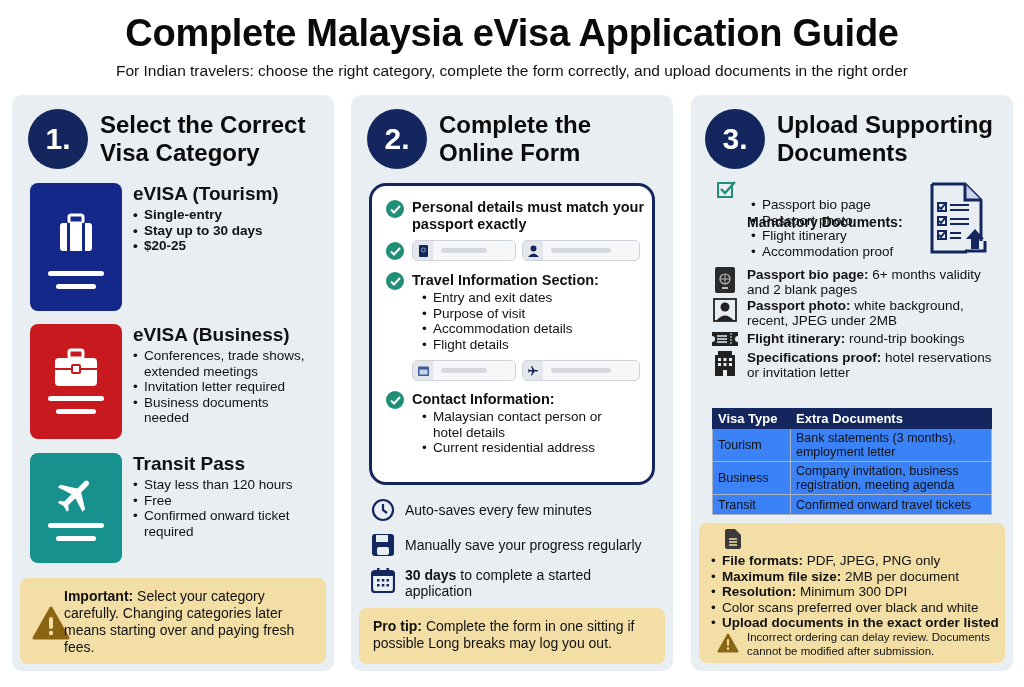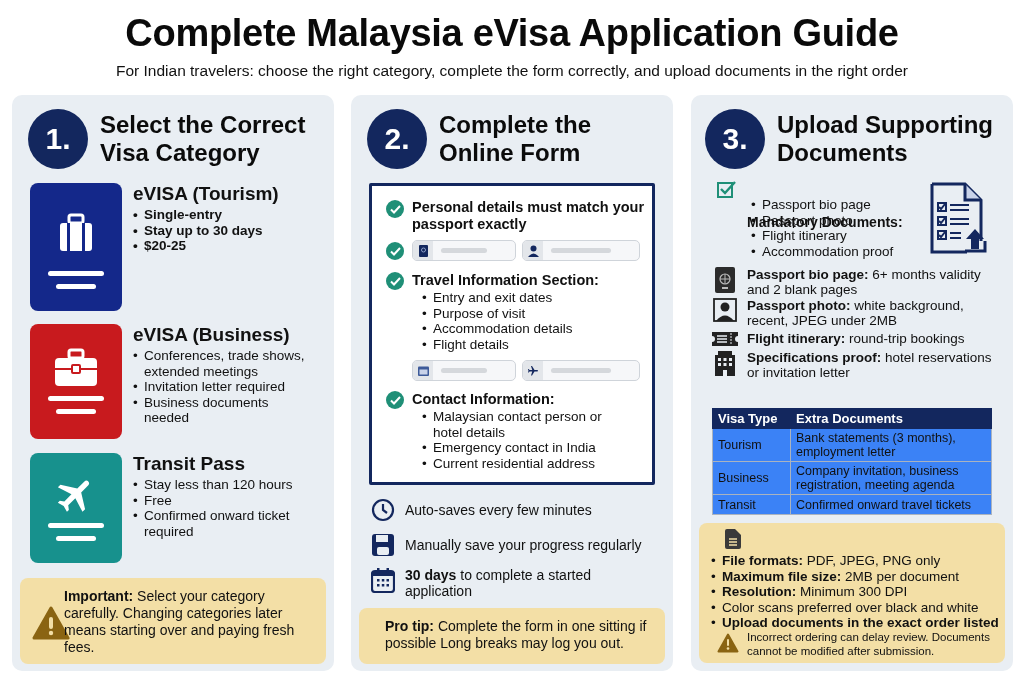--- a/index.html
+++ b/index.html
@@ -34,35 +34,35 @@
   ul.b li::before { content: "•"; position: absolute; left: 0; }
   .bold { font-weight: bold; }
 
   .note { position: absolute; background: #f3dfa6; border-radius: 8px; }
   .note-p1 { left: 8px; top: 483px; width: 306px; height: 86px; }
   .note-p1 .warn { position: absolute; left: 12px; top: 28px; }
   .note-p1 .txt { position: absolute; left: 44px; top: 10px; width: 240px; font-size: 14px; line-height: 17px; }
 
   
   .form-box { position: absolute; left: 18px; top: 88px; width: 286px; height: 302px;
-              border: 3px solid #13275e; border-radius: 2px; background: #fff; }
+              border: 3px solid #13275e; border-radius: 17px; background: #fff; }
   .chk { position: absolute; width: 18px; height: 18px; border-radius: 50%; background: #1f8f77;
          display: flex; align-items: center; justify-content: center; }
   .fhead { position: absolute; font-size: 14.5px; font-weight: bold; line-height: 17px; }
   .flist { position: absolute; }
   .flist li { font-size: 13.5px; line-height: 15.5px; }
   .field { position: absolute; height: 21px; border: 1px solid #cfd4da; border-radius: 5px; background: #f6f7f9; display: flex; align-items: center; }
   .field .ico { width: 20px; height: 19px; background: #e3e6ea; border-radius: 4px 0 0 4px; display: flex; align-items: center; justify-content: center; }
   .field .bar { margin-left: 8px; height: 5px; border-radius: 3px; background: #d5d8dc; }
 
   .tip-row { position: absolute; left: 20px; display: flex; align-items: flex-start; }
   .tip-row .t { margin-left: 10px; font-size: 14px; line-height: 16px; }
 
   .note-p2 { left: 8px; top: 513px; width: 306px; height: 56px; }
-  .note-p2 .txt { position: absolute; left: 14px; top: 10px; width: 290px; font-size: 14px; line-height: 17px; margin-left: 12px; }
+  .note-p2 .txt { position: absolute; left: 14px; top: 10px; width: 290px; font-size: 14px; line-height: 17px; }
 
   
   .mand-head { position: absolute; left: 56px; top: 84px; font-size: 14px; font-weight: bold; margin-top: 35px; }
   .mand-list { position: absolute; left: 60px; top: 102px; }
   .mand-list li { font-size: 13.5px; line-height: 16px; }
   .doc-row { position: absolute; left: 20px; display: flex; }
   .doc-row .ic { width: 28px; flex: none; display: flex; justify-content: center; }
   .doc-row .t { margin-left: 8px; font-size: 13.5px; line-height: 15px; }
 
   .addl { position: absolute; left: 22px; top: 292px; font-size: 15.5px; font-weight: bold; margin-top: 28px; }
@@ -243,21 +243,20 @@
     </div>
 
     <div class="chk" style="left:14px; top:205px;">
       <svg width="11" height="9" viewBox="0 0 11 9">
           <path d="M1 4.5 L4 7.5 L10 1" fill="none" stroke="#fff" stroke-width="2"></path>
         </svg>
     </div>
     <div class="fhead" style="left:40px; top:205px;">Contact Information:</div>
     <ul class="b flist" style="left:50px; top:223px; width:200px;">
       <li>Malaysian contact person or hotel details</li>
-      <li>Emergency contact in India</li>
       <li>Current residential address</li>
     </ul>
   </div>
 
   <div class="tip-row" style="top:403px;">
     <svg width="24" height="24" viewBox="0 0 24 24">
         <circle cx="12" cy="12" r="10" fill="none" stroke="#13275e" stroke-width="2.2"></circle>
         <path d="M12 6 V12 L16 15" fill="none" stroke="#13275e" stroke-width="2.2"></path>
       </svg>
     <div class="t" style="margin-top:4px;">Auto-saves every few minutes</div>

